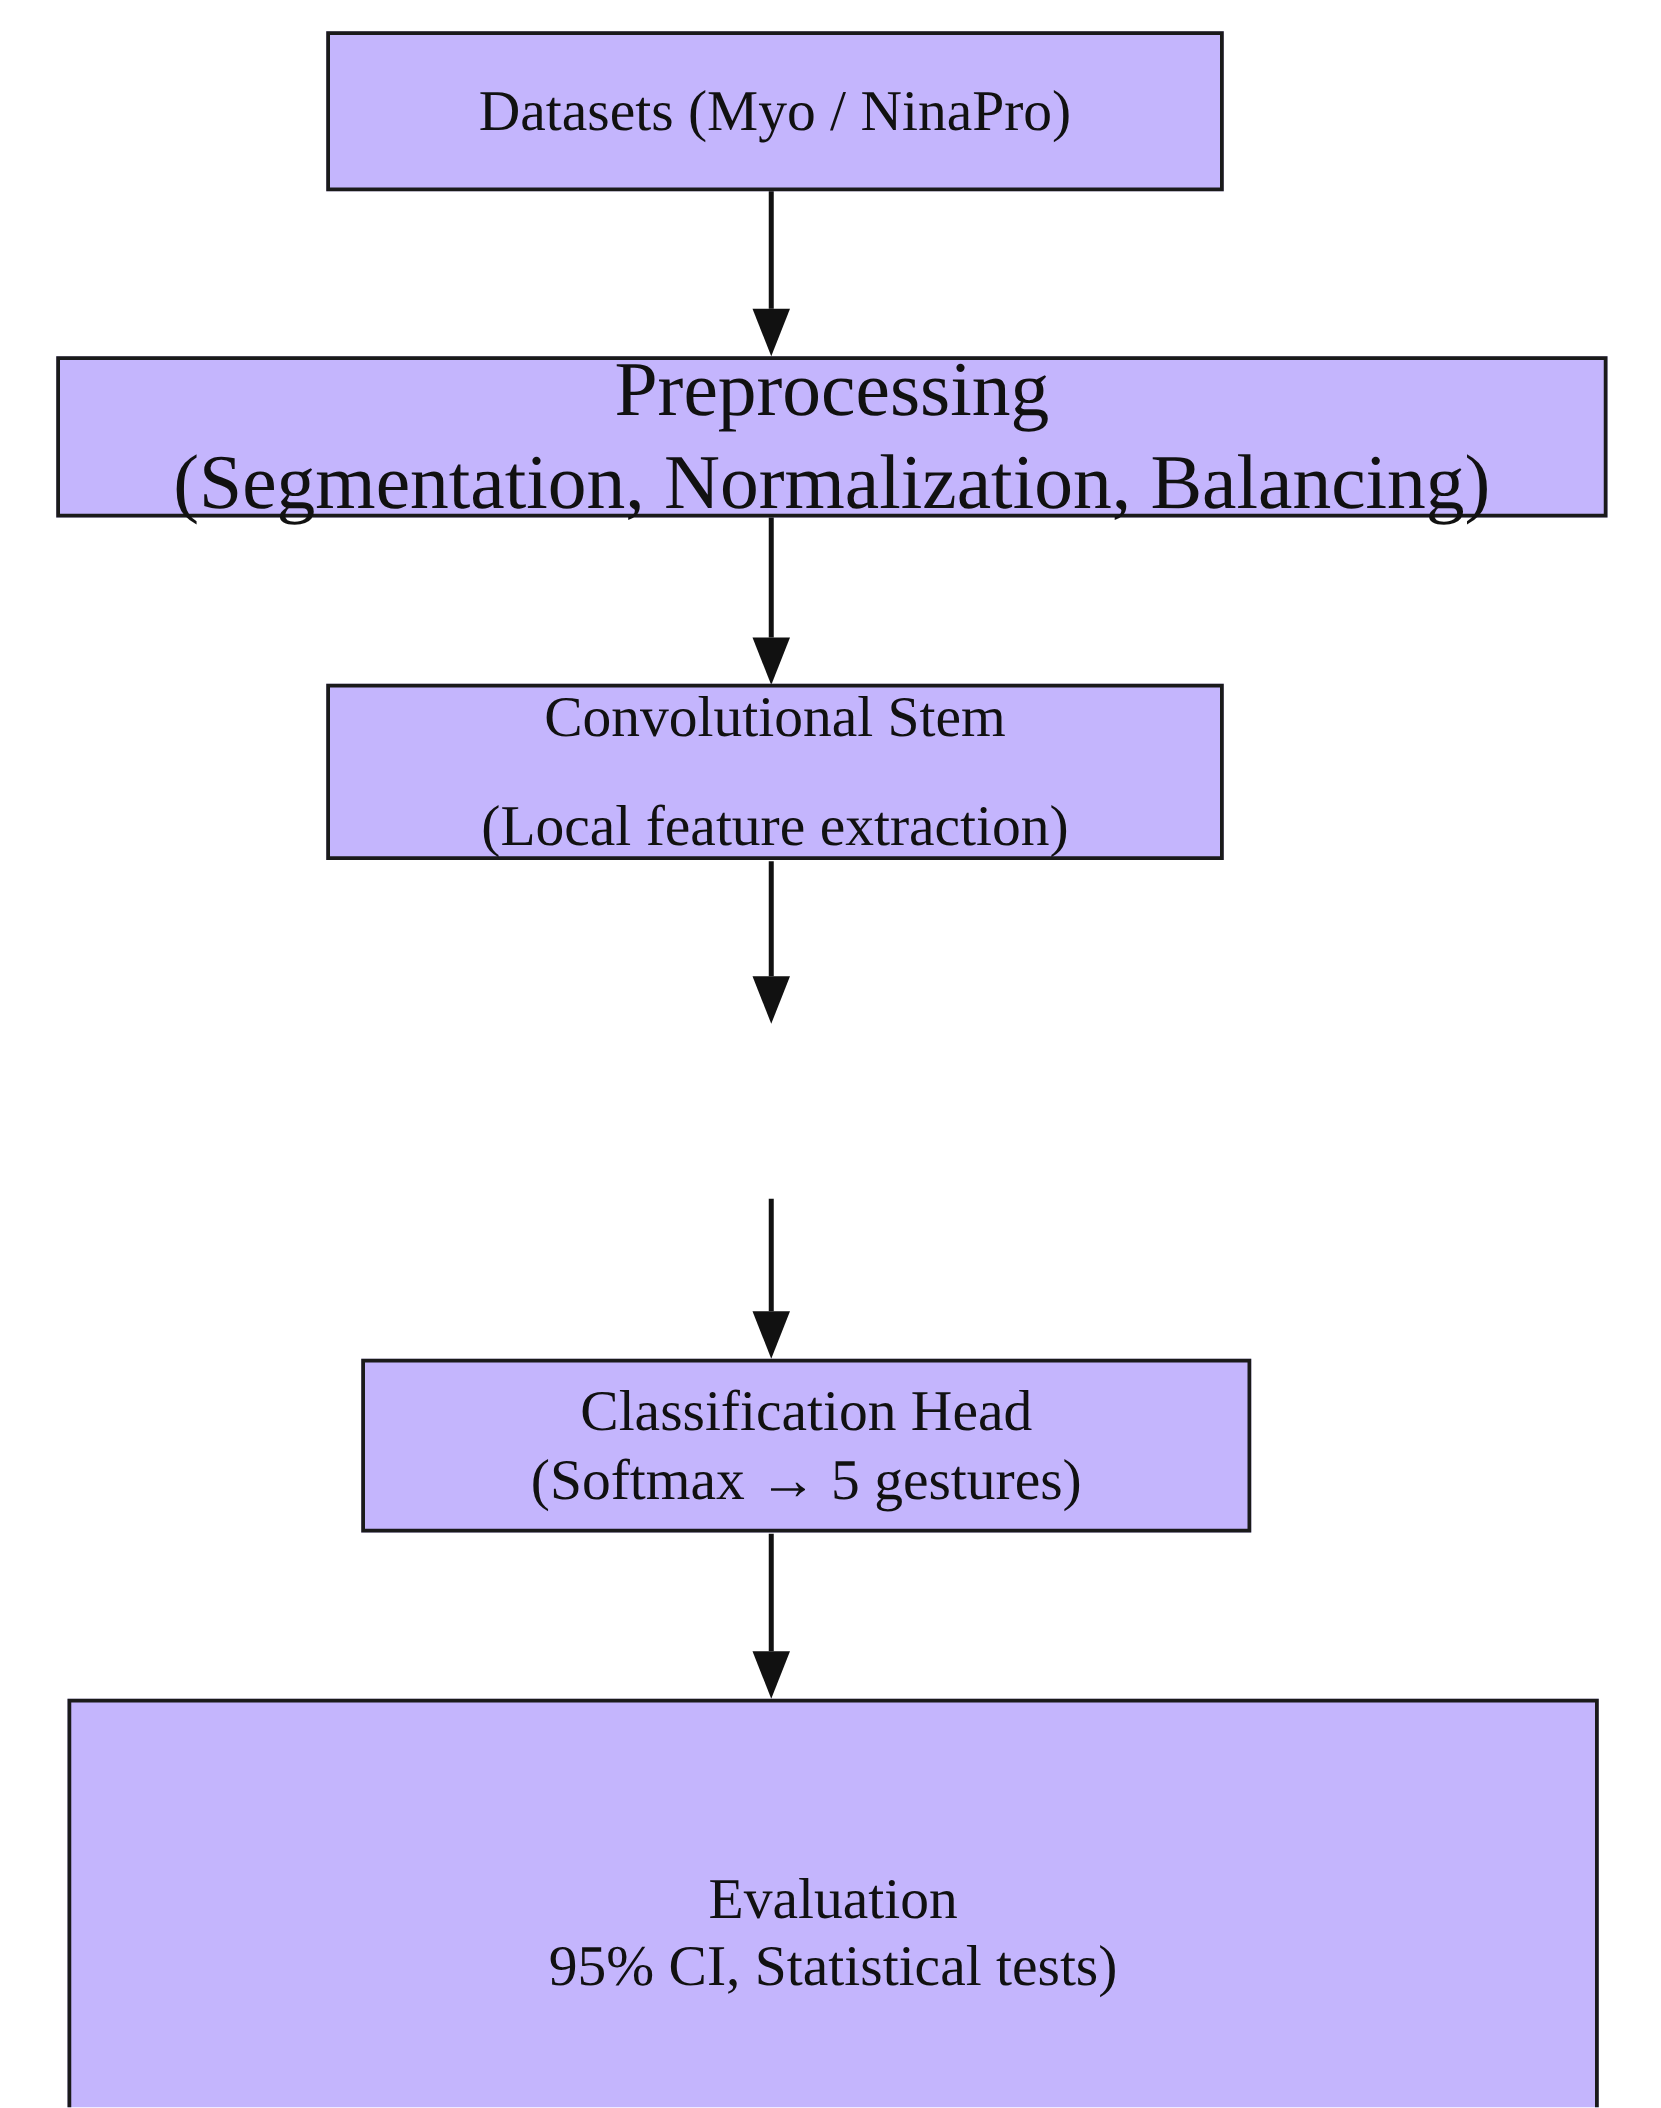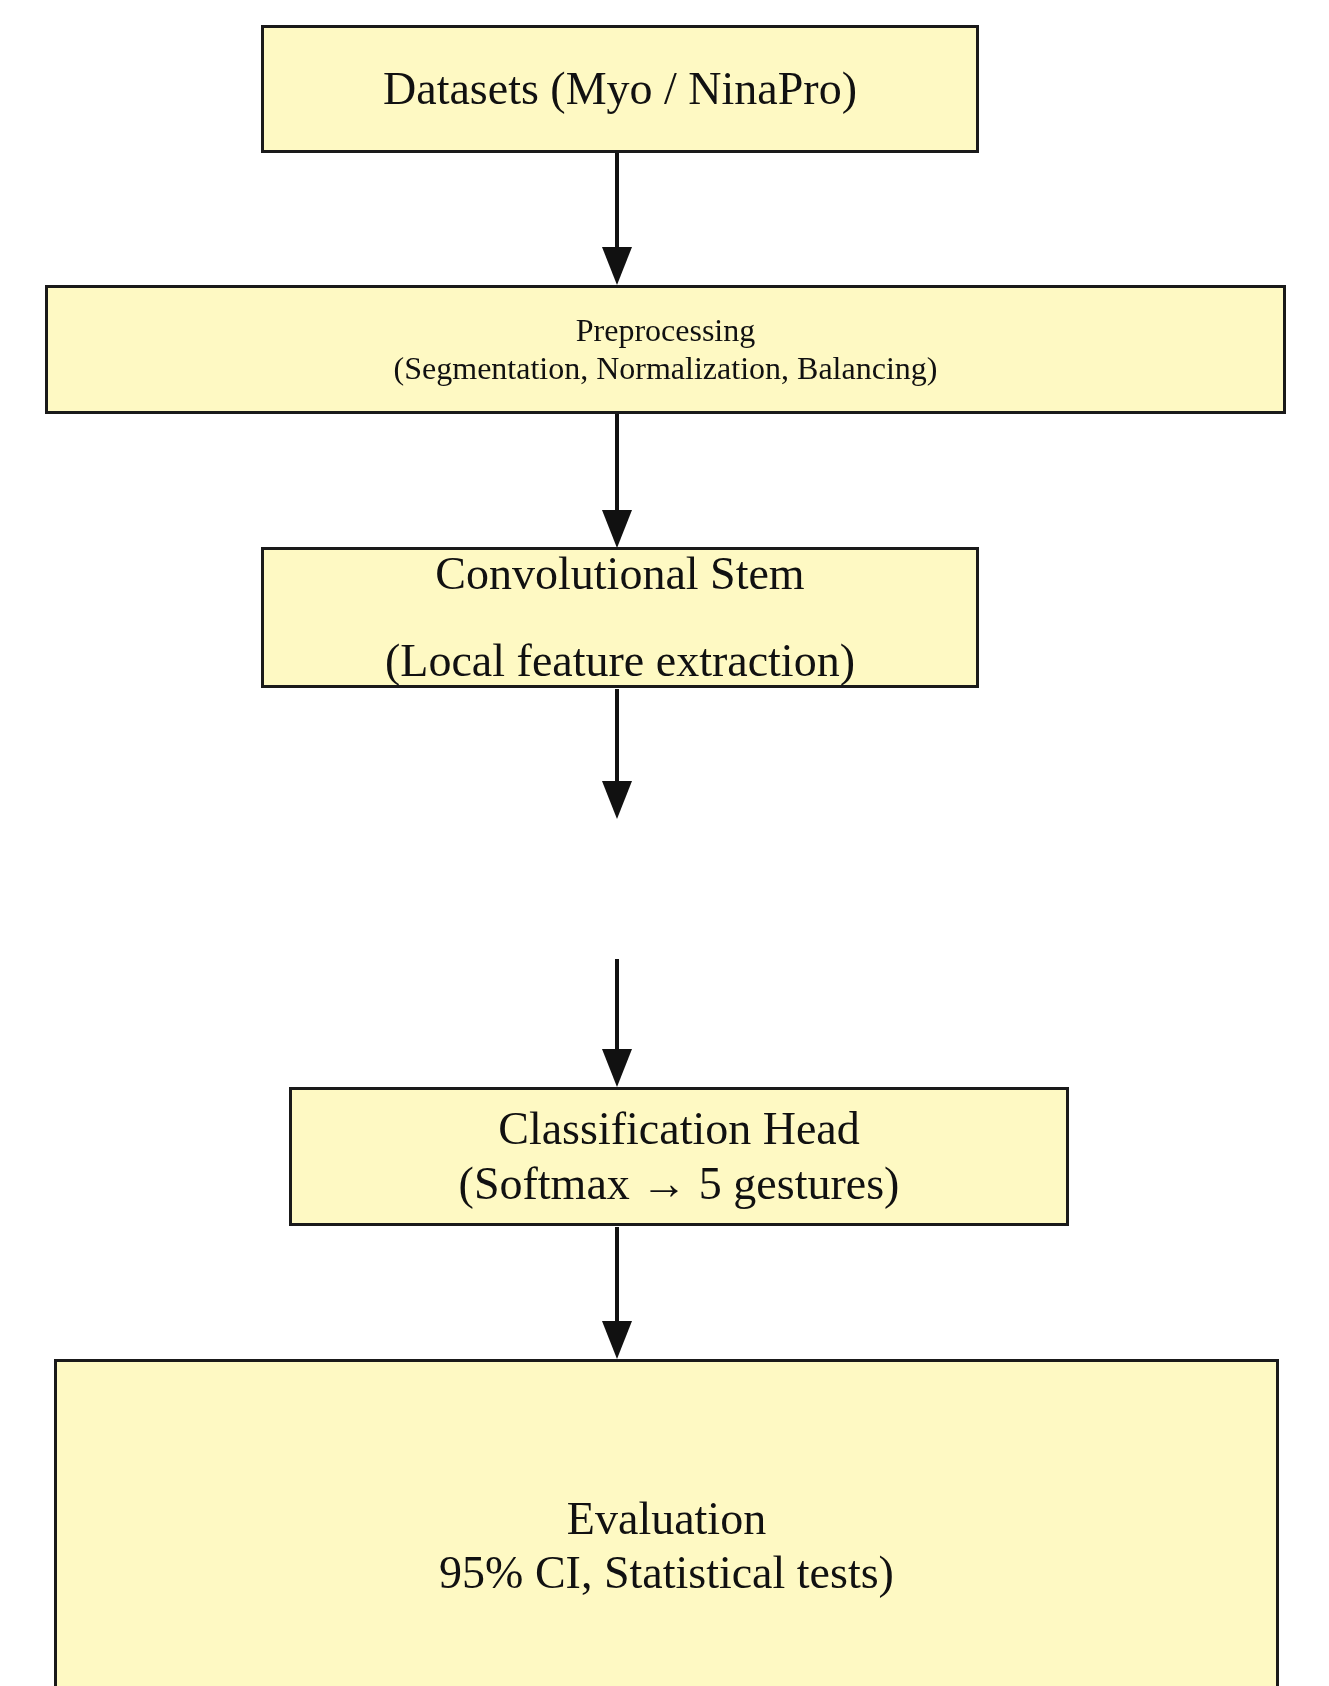--- a/index.html
+++ b/index.html
@@ -14,39 +14,39 @@
     position: relative;
     width: 1329px;
     height: 1686px;
     background: #ffffff;
     overflow: hidden;
   }
   .node {
     position: absolute;
     box-sizing: border-box;
     border: 3px solid #1a1a1a;
-    background: #fef9c3;
+    background: #c4b5fd;
     display: flex;
     flex-direction: column;
     align-items: center;
     justify-content: center;
     text-align: center;
     color: #111111;
     line-height: 1.18;
   }
   .node .line {
     display: block;
     white-space: pre;
   }
   
   #node-datasets     { left: 261px;  top: 25px;   width: 718px;  height: 128px; font-size: 46px; }
-  #node-preprocessing{ left: 45px;   top: 285px;  width: 1241px; height: 129px; font-size: 32px; }
+  #node-preprocessing{ left: 45px;   top: 285px;  width: 1241px; height: 129px; font-size: 62px; }
   #node-conv-stem    { left: 261px;  top: 547px;  width: 718px;  height: 141px; font-size: 46px; gap: 32px; }
   #node-transformer  { left: 19px;   top: 819px;  width: 1287px; height: 139px; font-size: 46px; }
-  #node-classifier   { left: 289px;  top: 1087px; width: 780px;  height: 139px; font-size: 46px; }
+  #node-classifier   { left: 289px;  top: 1087px; width: 712px;  height: 139px; font-size: 46px; }
   #node-evaluation   { left: 54px;   top: 1359px; width: 1225px; height: 374px; font-size: 46px; }
 
   
   .arrow {
     position: absolute;
     width: 0;
   }
   .arrow .shaft {
     position: absolute;
     left: -2px;

